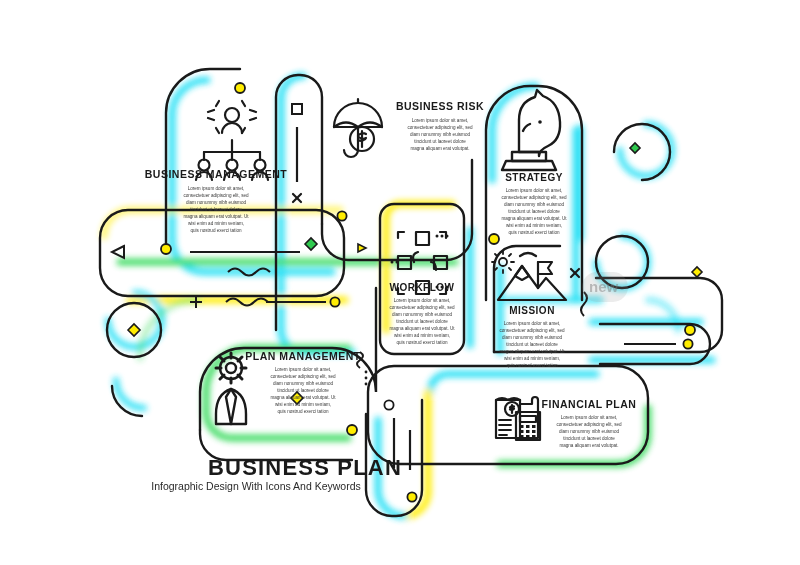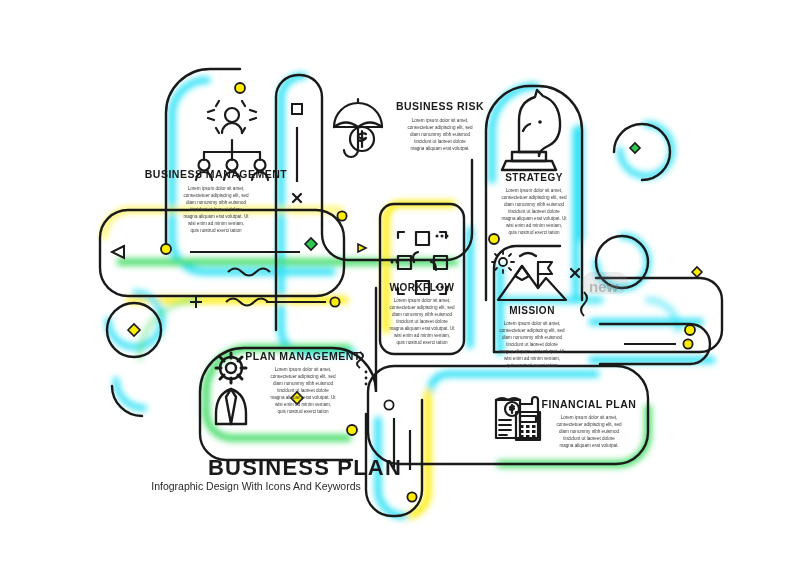--- a/index.html
+++ b/index.html
@@ -29,21 +29,21 @@
   }
   .wm{
     position:absolute;
     font-family:"Liberation Sans",sans-serif;
     color:rgba(120,120,120,.30);
     font-weight:bold;
     pointer-events:none;
     user-select:none;
   }
   #wm-text{left:548px;top:268px;font-size:34px;letter-spacing:2px;}
-  #wm-badge{left:582px;top:272px;width:46px;height:22px;border-radius:15px;background:rgba(150,150,150,.18);}
+  #wm-badge{left:582px;top:272px;width:46px;height:30px;border-radius:15px;background:rgba(150,150,150,.18);}
   #wm-badge span{position:absolute;left:7px;top:6px;font-size:15px;color:rgba(120,120,120,.45);}
 </style>
 </head>
 <body>
 
 <div id="stage">
 
 <svg id="art" viewBox="0 0 800 565" width="800" height="565" xmlns="http://www.w3.org/2000/svg">
 
   <defs>

